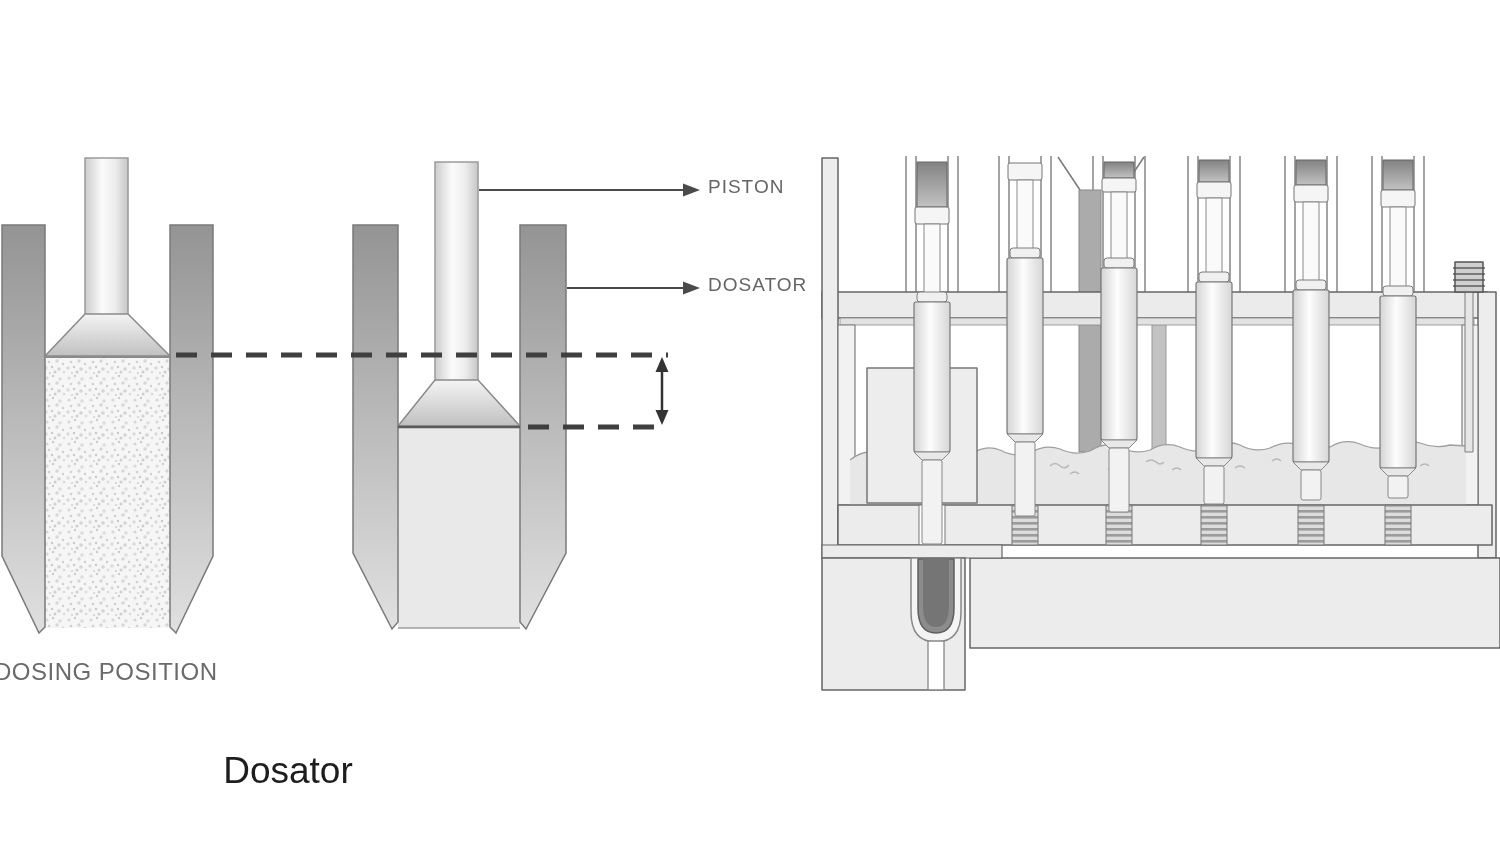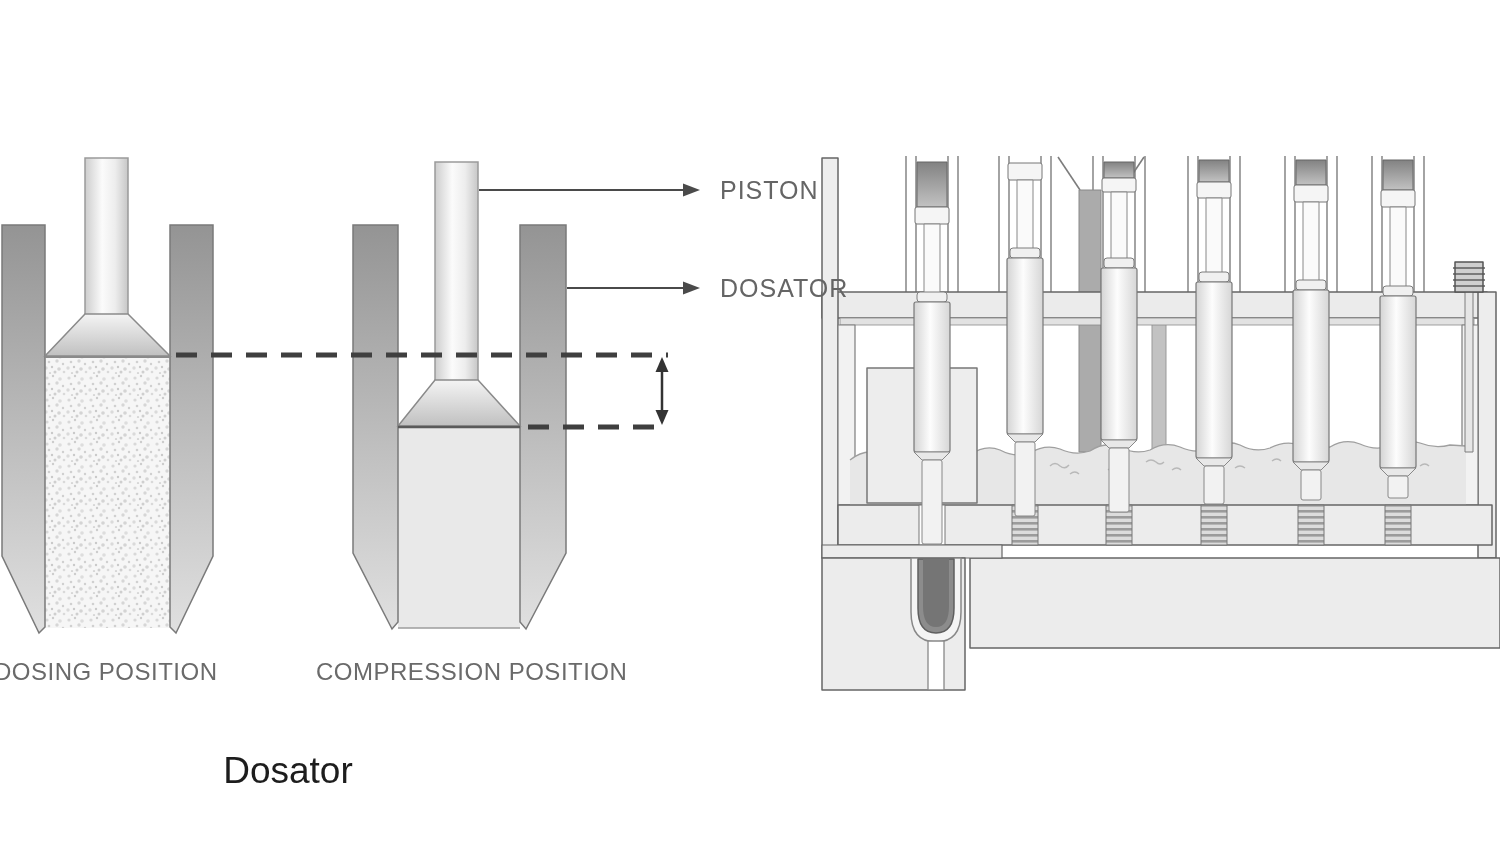--- a/index.html
+++ b/index.html
@@ -3,22 +3,22 @@
 <meta charset="utf-8">
 <style>
   html,body{margin:0;padding:0;background:#ffffff;}
   .canvas{
     position:relative;width:1500px;height:845px;background:#ffffff;
     font-family:"Liberation Sans",sans-serif;overflow:hidden;
   }
   .canvas svg{position:absolute;left:0;top:0;}
   .lbl{position:absolute;color:#6a6a6a;font-size:24px;letter-spacing:.5px;
        text-align:center;white-space:nowrap;}
-  .callout{position:absolute;color:#656565;font-size:25px;letter-spacing:1px;
-       white-space:nowrap;margin-left:12px;}
+  .callout{position:absolute;color:#656565;font-size:19px;letter-spacing:1px;
+       white-space:nowrap;}
   .caption{position:absolute;color:#1d1d1d;font-size:37px;text-align:center;
        white-space:nowrap;}
 </style>
 </head>
 <body>
 
 <div class="canvas">
 
 <svg width="1500" height="845" viewBox="0 0 1500 845">
   <defs>
@@ -253,17 +253,16 @@
       <rect x="1390" y="207" width="16" height="89" fill="#fafafa" stroke="#888888" stroke-width="1"></rect>
       <rect x="1383" y="286" width="30" height="10" rx="3" fill="#f0f0f0" stroke="#7d7d7d" stroke-width="1"></rect>
       <rect x="1380" y="296" width="36" height="172" rx="2" fill="url(#bodyGrad)" stroke="#777777" stroke-width="1.2"></rect>
       <path d="M1380,468 L1416,468 L1408,476 L1388,476 Z" fill="#e8e8e8" stroke="#888888" stroke-width="1"></path>
       <rect x="1388" y="476" width="20" height="22" rx="2" fill="#f2f2f2" stroke="#888888" stroke-width="1"></rect>
     </g>
   </g>
 </svg>
 
   <div class="lbl" style="left:-6px;top:658px;width:215px;">DOSING POSITION</div>
-  <div class="lbl" style="left:316px;top:658px;width:294px;">COMPRESSION POSITION</div>
   <div class="callout" style="left:708px;top:176px;">PISTON</div>
   <div class="callout" style="left:708px;top:274px;">DOSATOR</div>
   <div class="caption" style="left:162px;top:750px;width:252px;">Dosator</div>
 </div>
 
 </body></html>

